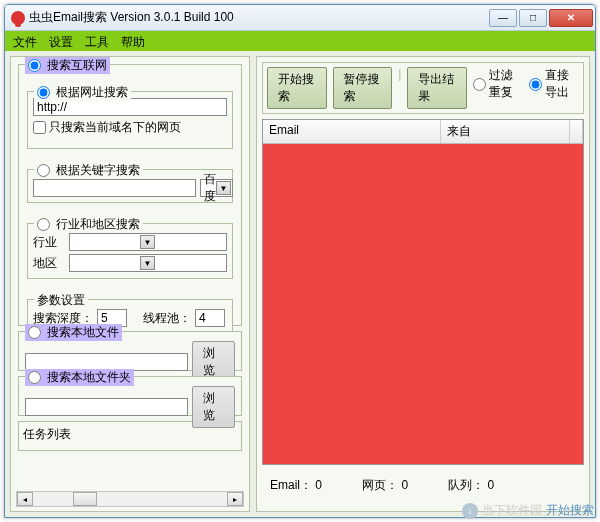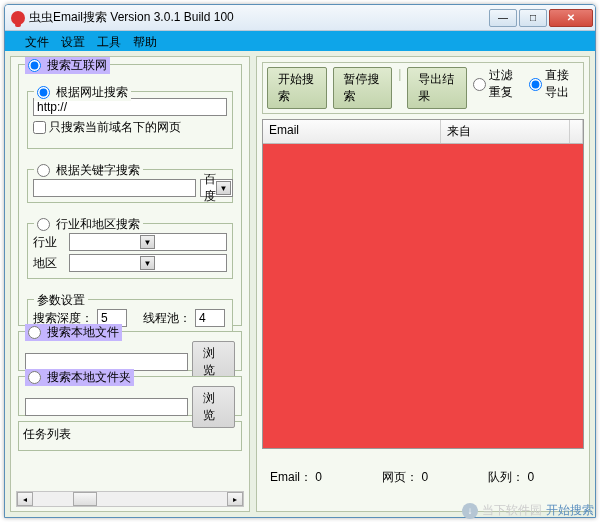--- a/index.html
+++ b/index.html
@@ -5,21 +5,21 @@
 *{box-sizing:border-box;margin:0;padding:0;font-family:"SimSun","宋体",Arial,sans-serif;font-size:12px}
 body{width:600px;height:522px;background:#fff;overflow:hidden}
 .win{position:absolute;top:4px;left:4px;width:592px;height:514px;border:1px solid #5a8fb8;border-radius:4px 4px 0 0;box-shadow:0 0 4px rgba(0,0,0,.3)}
 .titlebar{height:26px;background:linear-gradient(#f4f8fc,#dfeaf5);display:flex;align-items:center;padding-left:6px;border-radius:4px 4px 0 0;border-bottom:1px solid #b9c9d8}
 .ticon{width:14px;height:14px;background:#d33;border-radius:50%;margin-right:4px;position:relative}
 .ticon::after{content:"";position:absolute;width:6px;height:4px;background:#d33;bottom:-2px;left:4px;border-radius:2px}
 .ttitle{flex:1}
 .wbtns{display:flex}
 .wb{width:28px;height:18px;border:1px solid #8aa6bf;margin-right:2px;background:linear-gradient(#f0f6fb,#d4e3f0);border-radius:2px;display:flex;align-items:center;justify-content:center;font-size:10px}
 .wb.close{width:44px;background:linear-gradient(#e67a6f,#d14a3c);border-color:#a83a2e;color:#fff;font-weight:bold}
-.menu{height:36px;display:flex;gap:12px;padding:3px 20px;background:#0ea5e9;border-bottom:1px solid #e0e0e0}
+.menu{height:36px;display:flex;gap:12px;padding:3px 8px;background:#84cc16;border-bottom:1px solid #e0e0e0}
 .menu span{cursor:default}
 .content{position:absolute;top:46px;bottom:0;left:0;right:0;background:#e9f0e3;padding:5px;display:flex;gap:6px}
 .left{width:240px;border:1px solid #b6c3a8;background:#f5f9f1;padding:4px;overflow:hidden;position:relative}
 .right{flex:1;border:1px solid #b6c3a8;background:#f5f9f1;padding:5px;display:flex;flex-direction:column}
 .group{border:1px solid #aebfa0;margin:3px 3px 5px;padding:6px 6px 5px;background:#f5f9f1;position:relative}
 .group-title{position:absolute;top:-8px;left:6px;background:#c4b5fd;padding:0 3px;display:flex;align-items:center;gap:3px}
 .sub{border:1px solid #aebfa0;margin:20px 2px;padding:6px 5px 5px;position:relative;background:#f5f9f1}
 .sub-title{position:absolute;top:-8px;left:6px;background:#f5f9f1;padding:0 3px;display:flex;align-items:center;gap:3px}
 input[type=radio],input[type=checkbox]{margin-right:3px;vertical-align:middle}
 .txt{border:1px solid #888;height:18px;padding:1px 3px;background:#fff}
@@ -27,21 +27,21 @@
 .sel-btn{width:15px;height:14px;background:linear-gradient(#f0f0f0,#d5d5d5);border:1px solid #888;display:flex;align-items:center;justify-content:center;font-size:8px}
 .btn{display:inline-block;padding:3px 10px;border:1px solid #7d9069;background:linear-gradient(#dfeacf,#c3d4ad);border-radius:2px;cursor:default}
 .btn.gray{background:linear-gradient(#e9e9e9,#d5d5d5);border-color:#9a9a9a}
 .toolbar{display:flex;gap:6px;align-items:flex-start;padding:4px;border:1px solid #b6c3a8;margin-bottom:5px}
 .table{flex:1;border:1px solid #999;background:#ef4444;display:flex;flex-direction:column}
 .thead{display:flex;background:linear-gradient(#fcfcfc,#ececec);border-bottom:1px solid #bcbcbc}
 .th{padding:3px 6px;border-right:1px solid #cfcfcf}
 .th1{flex:0 0 178px}
 .th2{flex:1}
 .th3{flex:0 0 12px}
-.status{display:flex;gap:60px;padding:20px 8px}
+.status{display:flex;gap:40px;padding:12px 8px}
 .foot{position:absolute;bottom:3px;right:6px;font-size:12px;color:#5b8fbf;display:flex;align-items:center;gap:4px}
 .dl-ic{width:16px;height:16px;border-radius:50%;background:#b5c6d4;display:flex;align-items:center;justify-content:center;color:#fff;font-size:10px;font-weight:bold}
 .row{display:flex;align-items:center;gap:4px;margin:3px 0}
 .sbar{position:absolute;bottom:4px;left:5px;right:5px;height:16px;border:1px solid #c6c6c6;background:#f0f0f0;display:flex;align-items:center}
 .stk{width:16px;height:14px;background:linear-gradient(#f7f7f7,#dedede);border:1px solid #a9a9a9;display:flex;align-items:center;justify-content:center;font-size:8px}
 .sthumb{width:24px;height:14px;background:linear-gradient(#f7f7f7,#dedede);border:1px solid #a9a9a9;margin-left:40px}
 .tasks{border:1px solid #aebfa0;margin:3px;padding:4px;height:30px}
 label{display:inline-flex;align-items:center}
 </style>
 </head>

